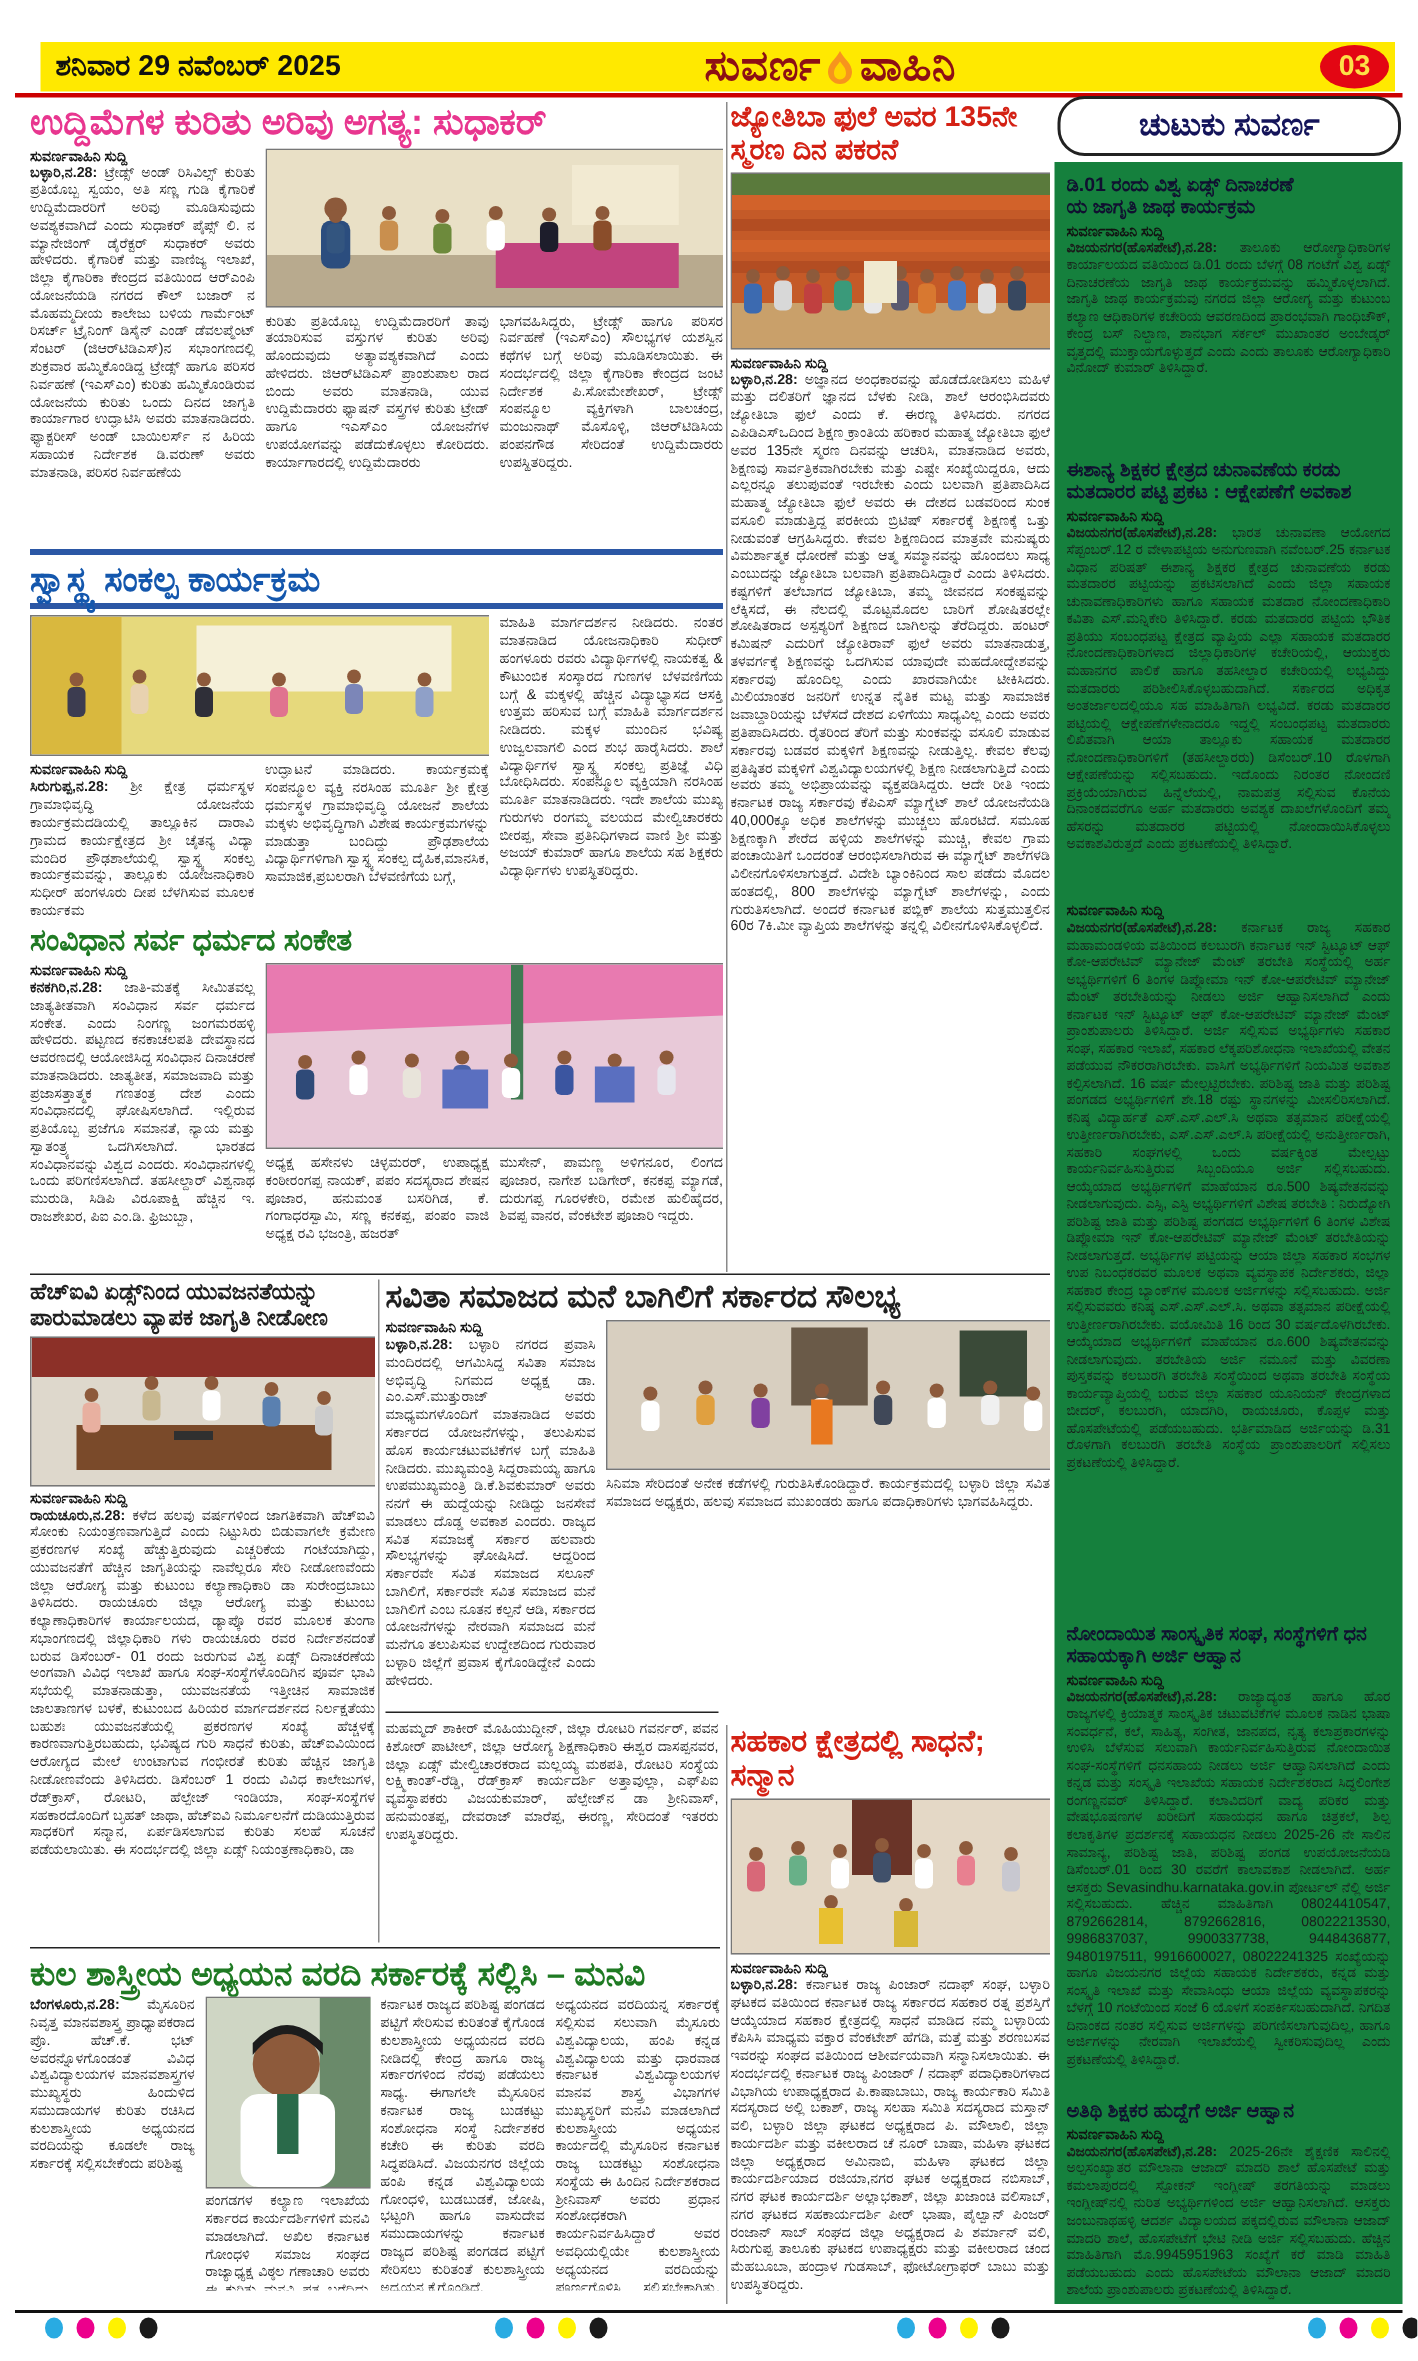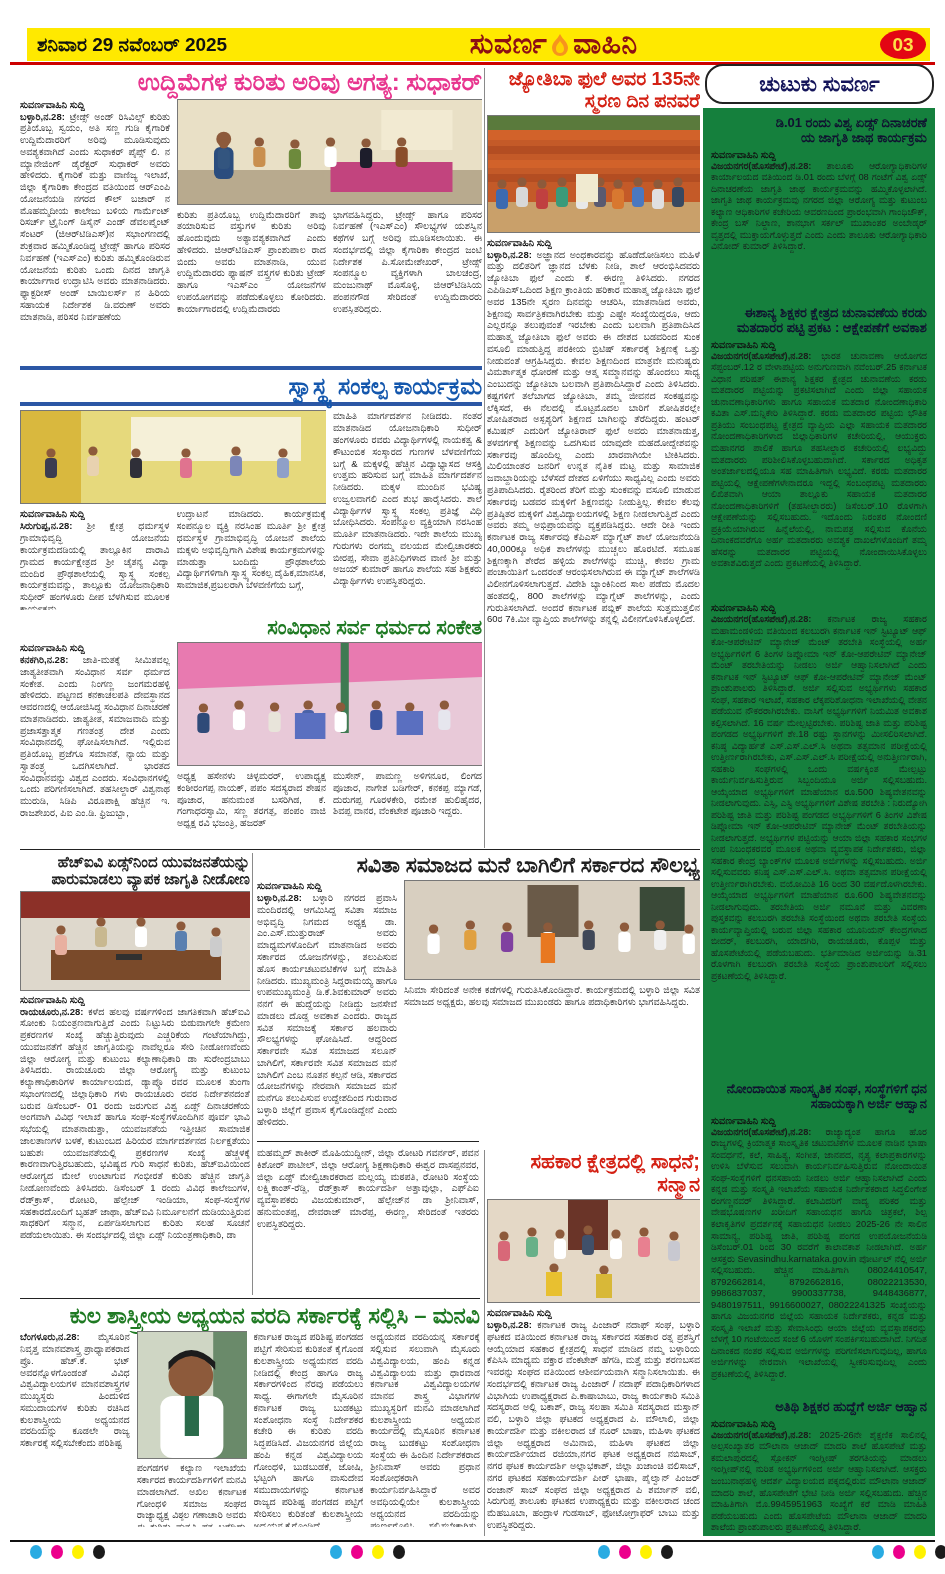--- a/index.html
+++ b/index.html
@@ -7,21 +7,21 @@
   #page{position:relative;width:945px;height:1574px;background:#fff;overflow:hidden;}
   .abs{position:absolute;}
   
   #hdrbar{left:27px;top:28px;width:903px;height:33px;background:#ffe900;display:flex;align-items:center;justify-content:space-between;padding:0 4px 0 10px;box-sizing:border-box;}
   #hdr-date{font-weight:bold;font-size:19px;color:#111;}
   #masthead{display:flex;align-items:center;gap:3px;font-weight:bold;font-size:28px;color:#8d0f14;letter-spacing:.5px;}
   #pagenum{background:#e30613;color:#fde047;font-weight:bold;font-size:19px;width:46px;height:29px;border-radius:50%;display:flex;align-items:center;justify-content:center;}
   #redrule{left:10px;top:62px;width:925px;height:3px;background:#cc0000;}
   
   .art{position:absolute;overflow:hidden;box-sizing:border-box;}
-  .hl{font-weight:bold;text-align:right;margin:0 0 3px 0;white-space:pre-line;line-height:1.15;}
+  .hl{font-weight:bold;text-align:left;margin:0 0 3px 0;white-space:pre-line;line-height:1.15;}
   .body{font-size:9.5px;line-height:1.24;text-align:justify;color:#1a1a1a;margin:0;}
   .byline{font-weight:bold;font-size:9.5px;color:#111;margin:0;}
   .dl{font-weight:bold;}
   .cols{display:flex;gap:7px;}
   .col{flex:1;overflow:hidden;}
   .photo{position:relative;overflow:hidden;border:1px solid #777;background:#ddd;flex-shrink:0;}
   .photo svg{display:block;width:100%;height:100%;}
   .vrule{background:#8a8a8a;width:1px;}
   .hrule{background:#222;height:1px;}
   
@@ -150,32 +150,32 @@
             <use href="#prs" x="128" y="72" style="color:#4a62a8"></use>
             <use href="#prs" x="160" y="74" style="color:#ffffff"></use>
             <use href="#prs" x="195" y="72" style="color:#3b55a0"></use>
             <use href="#prs" x="228" y="74" style="color:#ffffff"></use>
             <use href="#prs" x="262" y="72" style="color:#e6e6ee"></use>
             <rect x="115" y="70" width="30" height="26" fill="#5a6fc0"></rect>
             <rect x="215" y="68" width="26" height="24" fill="#5a6fc0"></rect>
           </svg>
         </div>
         <div class="cols" style="margin-top:4px;">
-          <p class="body col">ಅಧ್ಯಕ್ಷ ಹಸೇನಳು ಚಿಳ್ಳಮರರ್, ಉಪಾಧ್ಯಕ್ಷ ಕಂಠೀರಂಗಪ್ಪ ನಾಯಕ್, ಪಪಂ ಸದಸ್ಯರಾದ ಶೇಷನ ಪೂಜಾರ, ಹನುಮಂತ ಬಸರಿಗಿಡ, ಕೆ. ಗಂಗಾಧರಸ್ವಾಮಿ, ಸಣ್ಣ ತರಗತ್ಪ, ಪಂಪಂ ವಾಜಿ ಅಧ್ಯಕ್ಷ ರವಿ ಭಜಂತ್ರಿ, ಹಜರತ್</p>
+          <p class="body col">ಅಧ್ಯಕ್ಷ ಹಸೇನಳು ಚಿಳ್ಳಮರರ್, ಉಪಾಧ್ಯಕ್ಷ ಕಂಠೀರಂಗಪ್ಪ ನಾಯಕ್, ಪಪಂ ಸದಸ್ಯರಾದ ಶೇಷನ ಪೂಜಾರ, ಹನುಮಂತ ಬಸರಿಗಿಡ, ಕೆ. ಗಂಗಾಧರಸ್ವಾಮಿ, ಸಣ್ಣ ಕನಕಪ್ಪ, ಪಂಪಂ ವಾಜಿ ಅಧ್ಯಕ್ಷ ರವಿ ಭಜಂತ್ರಿ, ಹಜರತ್</p>
           <p class="body col">ಮುಸೇನ್, ಪಾಮಣ್ಣ ಅಳಿಗನೂರ, ಲಿಂಗದ ಪೂಜಾರ, ನಾಗೇಶ ಬಡಿಗೇರ್, ಕನಕಪ್ಪ ಮ್ಯಾಗಡೆ, ದುರುಗಪ್ಪ ಗೂರಳಕೇರಿ, ರಮೇಶ ಹುಲಿಹೈದರ, ಶಿವಪ್ಪ ವಾನರ, ವೆಂಕಟೇಶ ಪೂಜಾರಿ ಇದ್ದರು.</p>
         </div>
       </div>
     </div>
   </div>
 
   <div class="abs hrule" style="left:20px;top:849px;width:680px;"></div>
 
   <div class="art" style="left:487px;top:68px;width:213px;height:778px;">
     <h2 class="hl hl-red">ಜ್ಯೋತಿಬಾ ಫುಲೆ ಅವರ 135ನೇ
-ಸ್ಮರಣ ದಿನ ಪನವರೆ</h2>
+ಸ್ಮರಣ ದಿನ ಪಕರನೆ</h2>
     <div class="photo" style="width:100%;height:116px;margin:2px 0 4px 0;">
       <svg viewBox="0 0 213 116" preserveAspectRatio="none">
         <rect width="213" height="116" fill="#c45a28"></rect>
         <rect y="0" width="213" height="14" fill="#5a7a3c"></rect>
         <rect y="14" width="213" height="10" fill="#d2622a"></rect>
         <rect y="30" width="213" height="8" fill="#b34d22"></rect>
         <rect y="44" width="213" height="8" fill="#d2622a"></rect>
         <rect y="58" width="213" height="8" fill="#b34d22"></rect>
         <rect y="86" width="213" height="30" fill="#c9a06a"></rect>
         <use href="#prs" x="14" y="78" style="color:#3c6ab0"></use>

